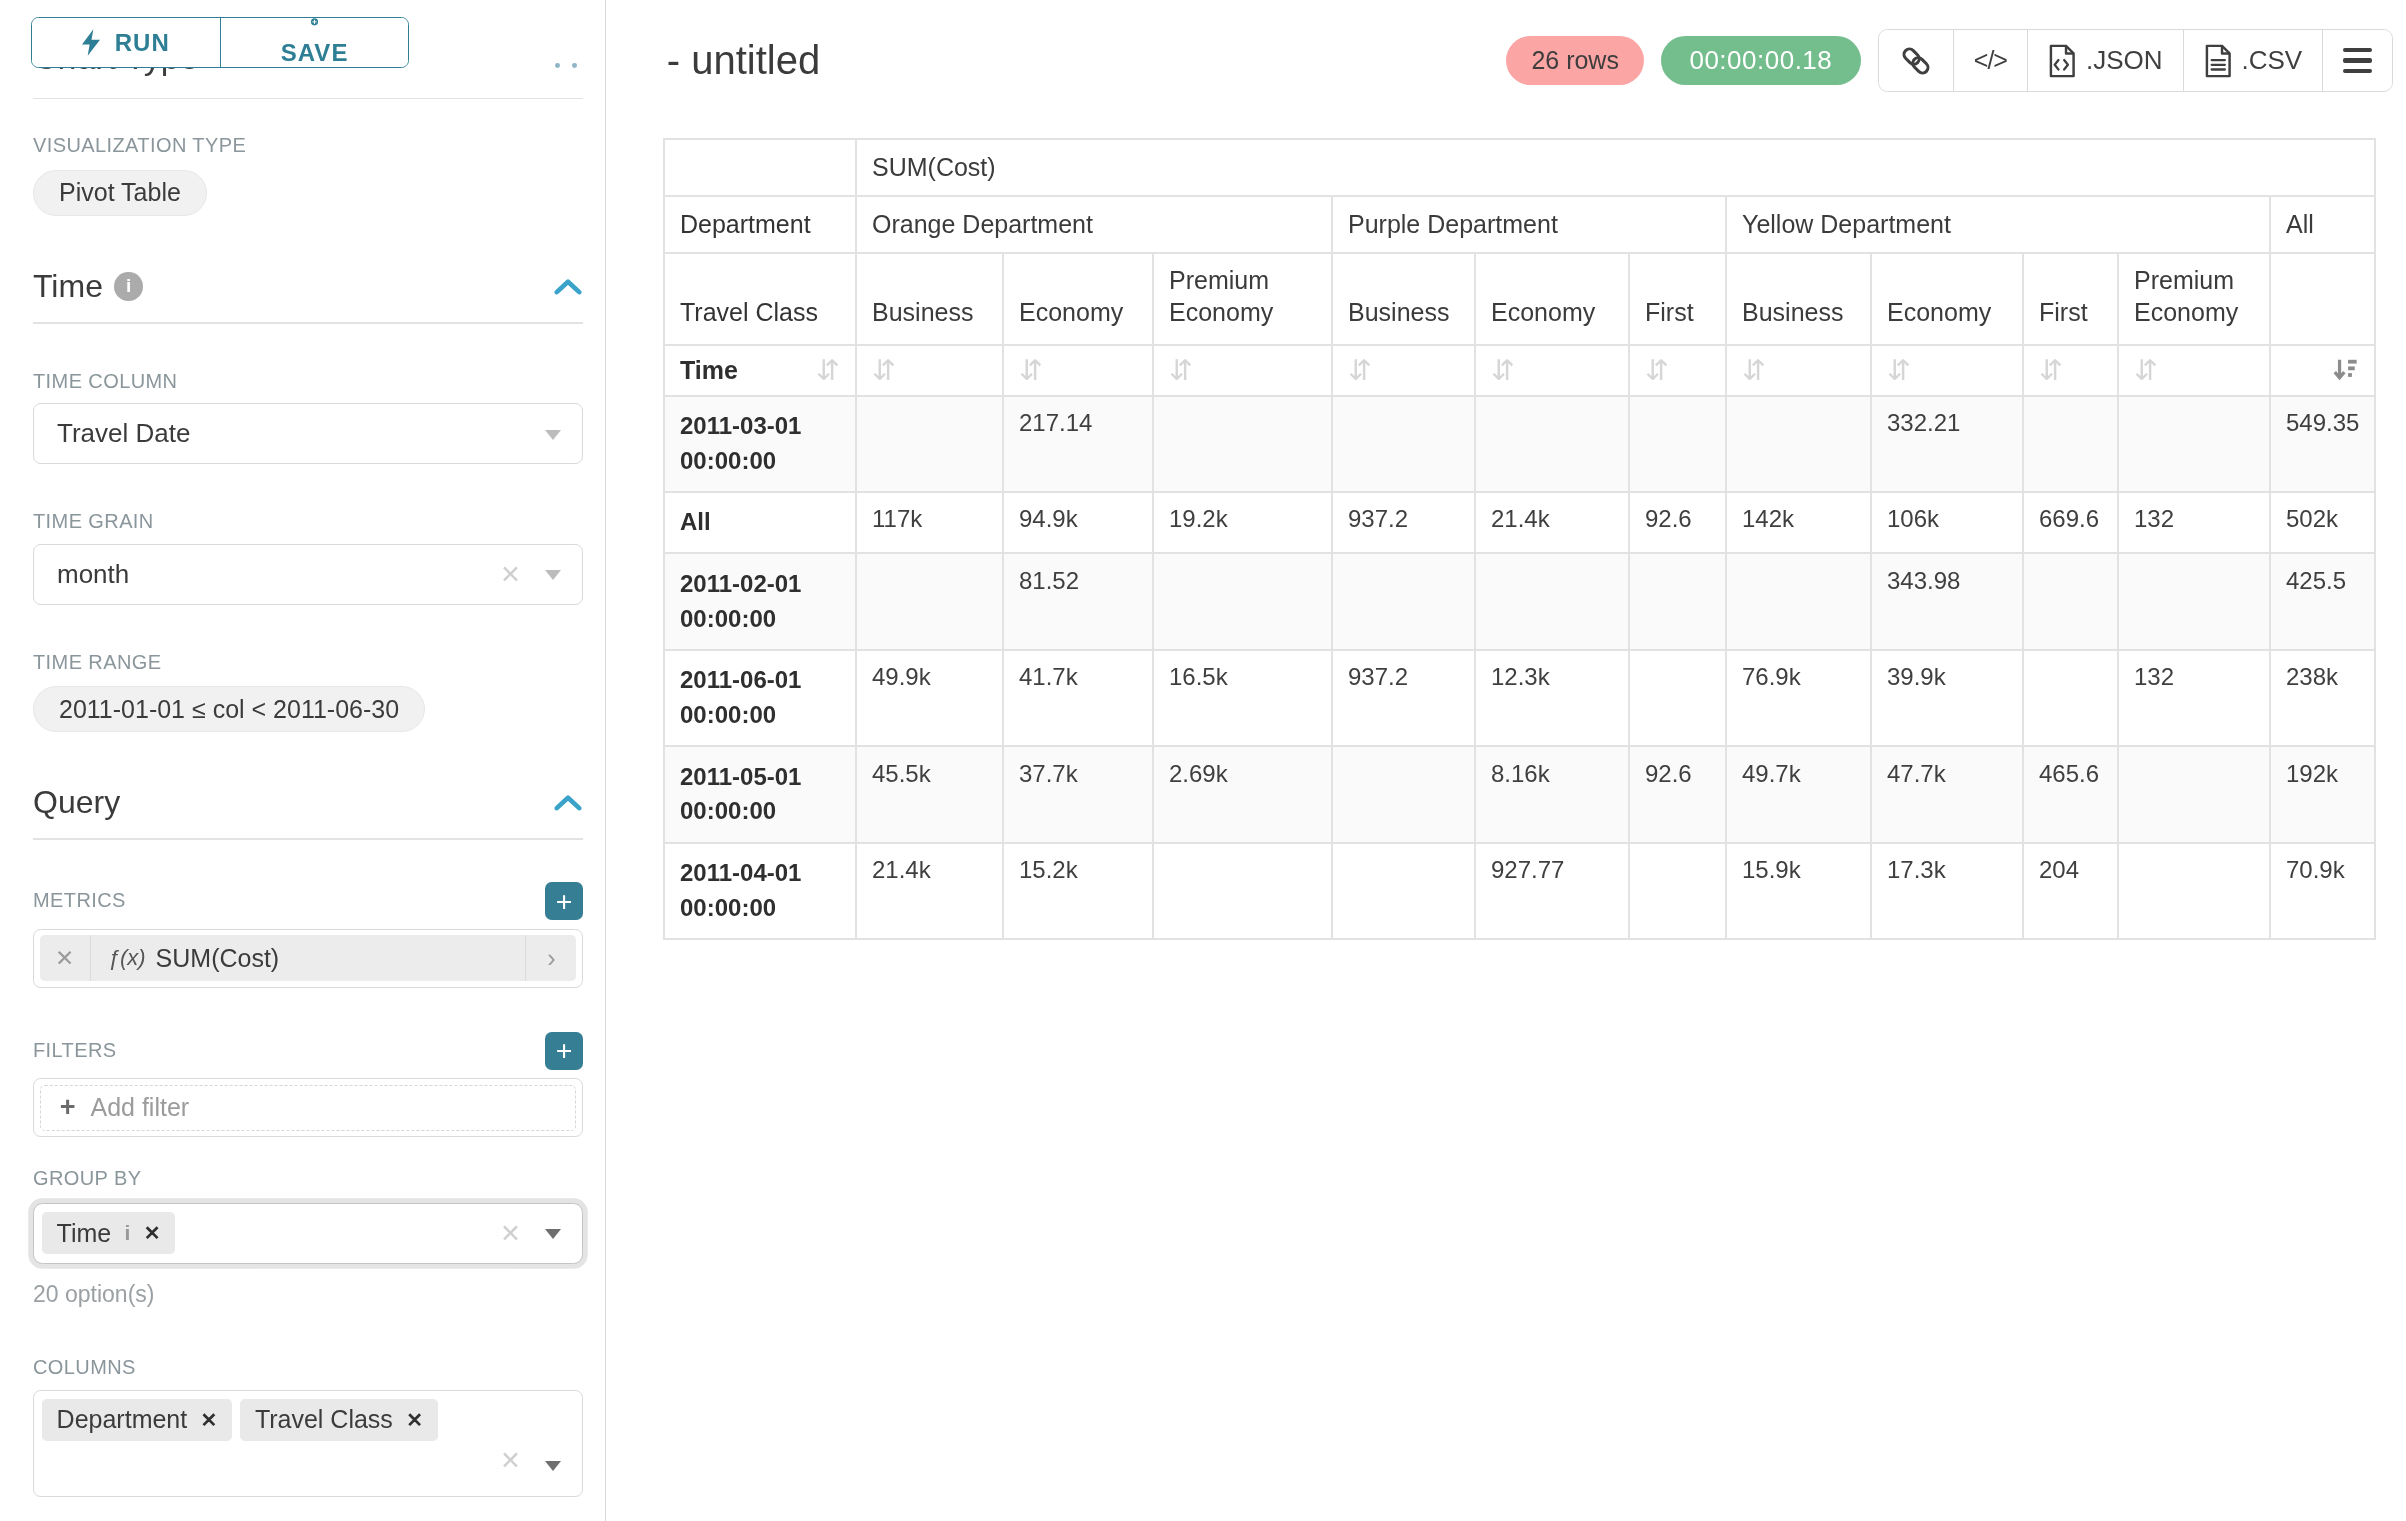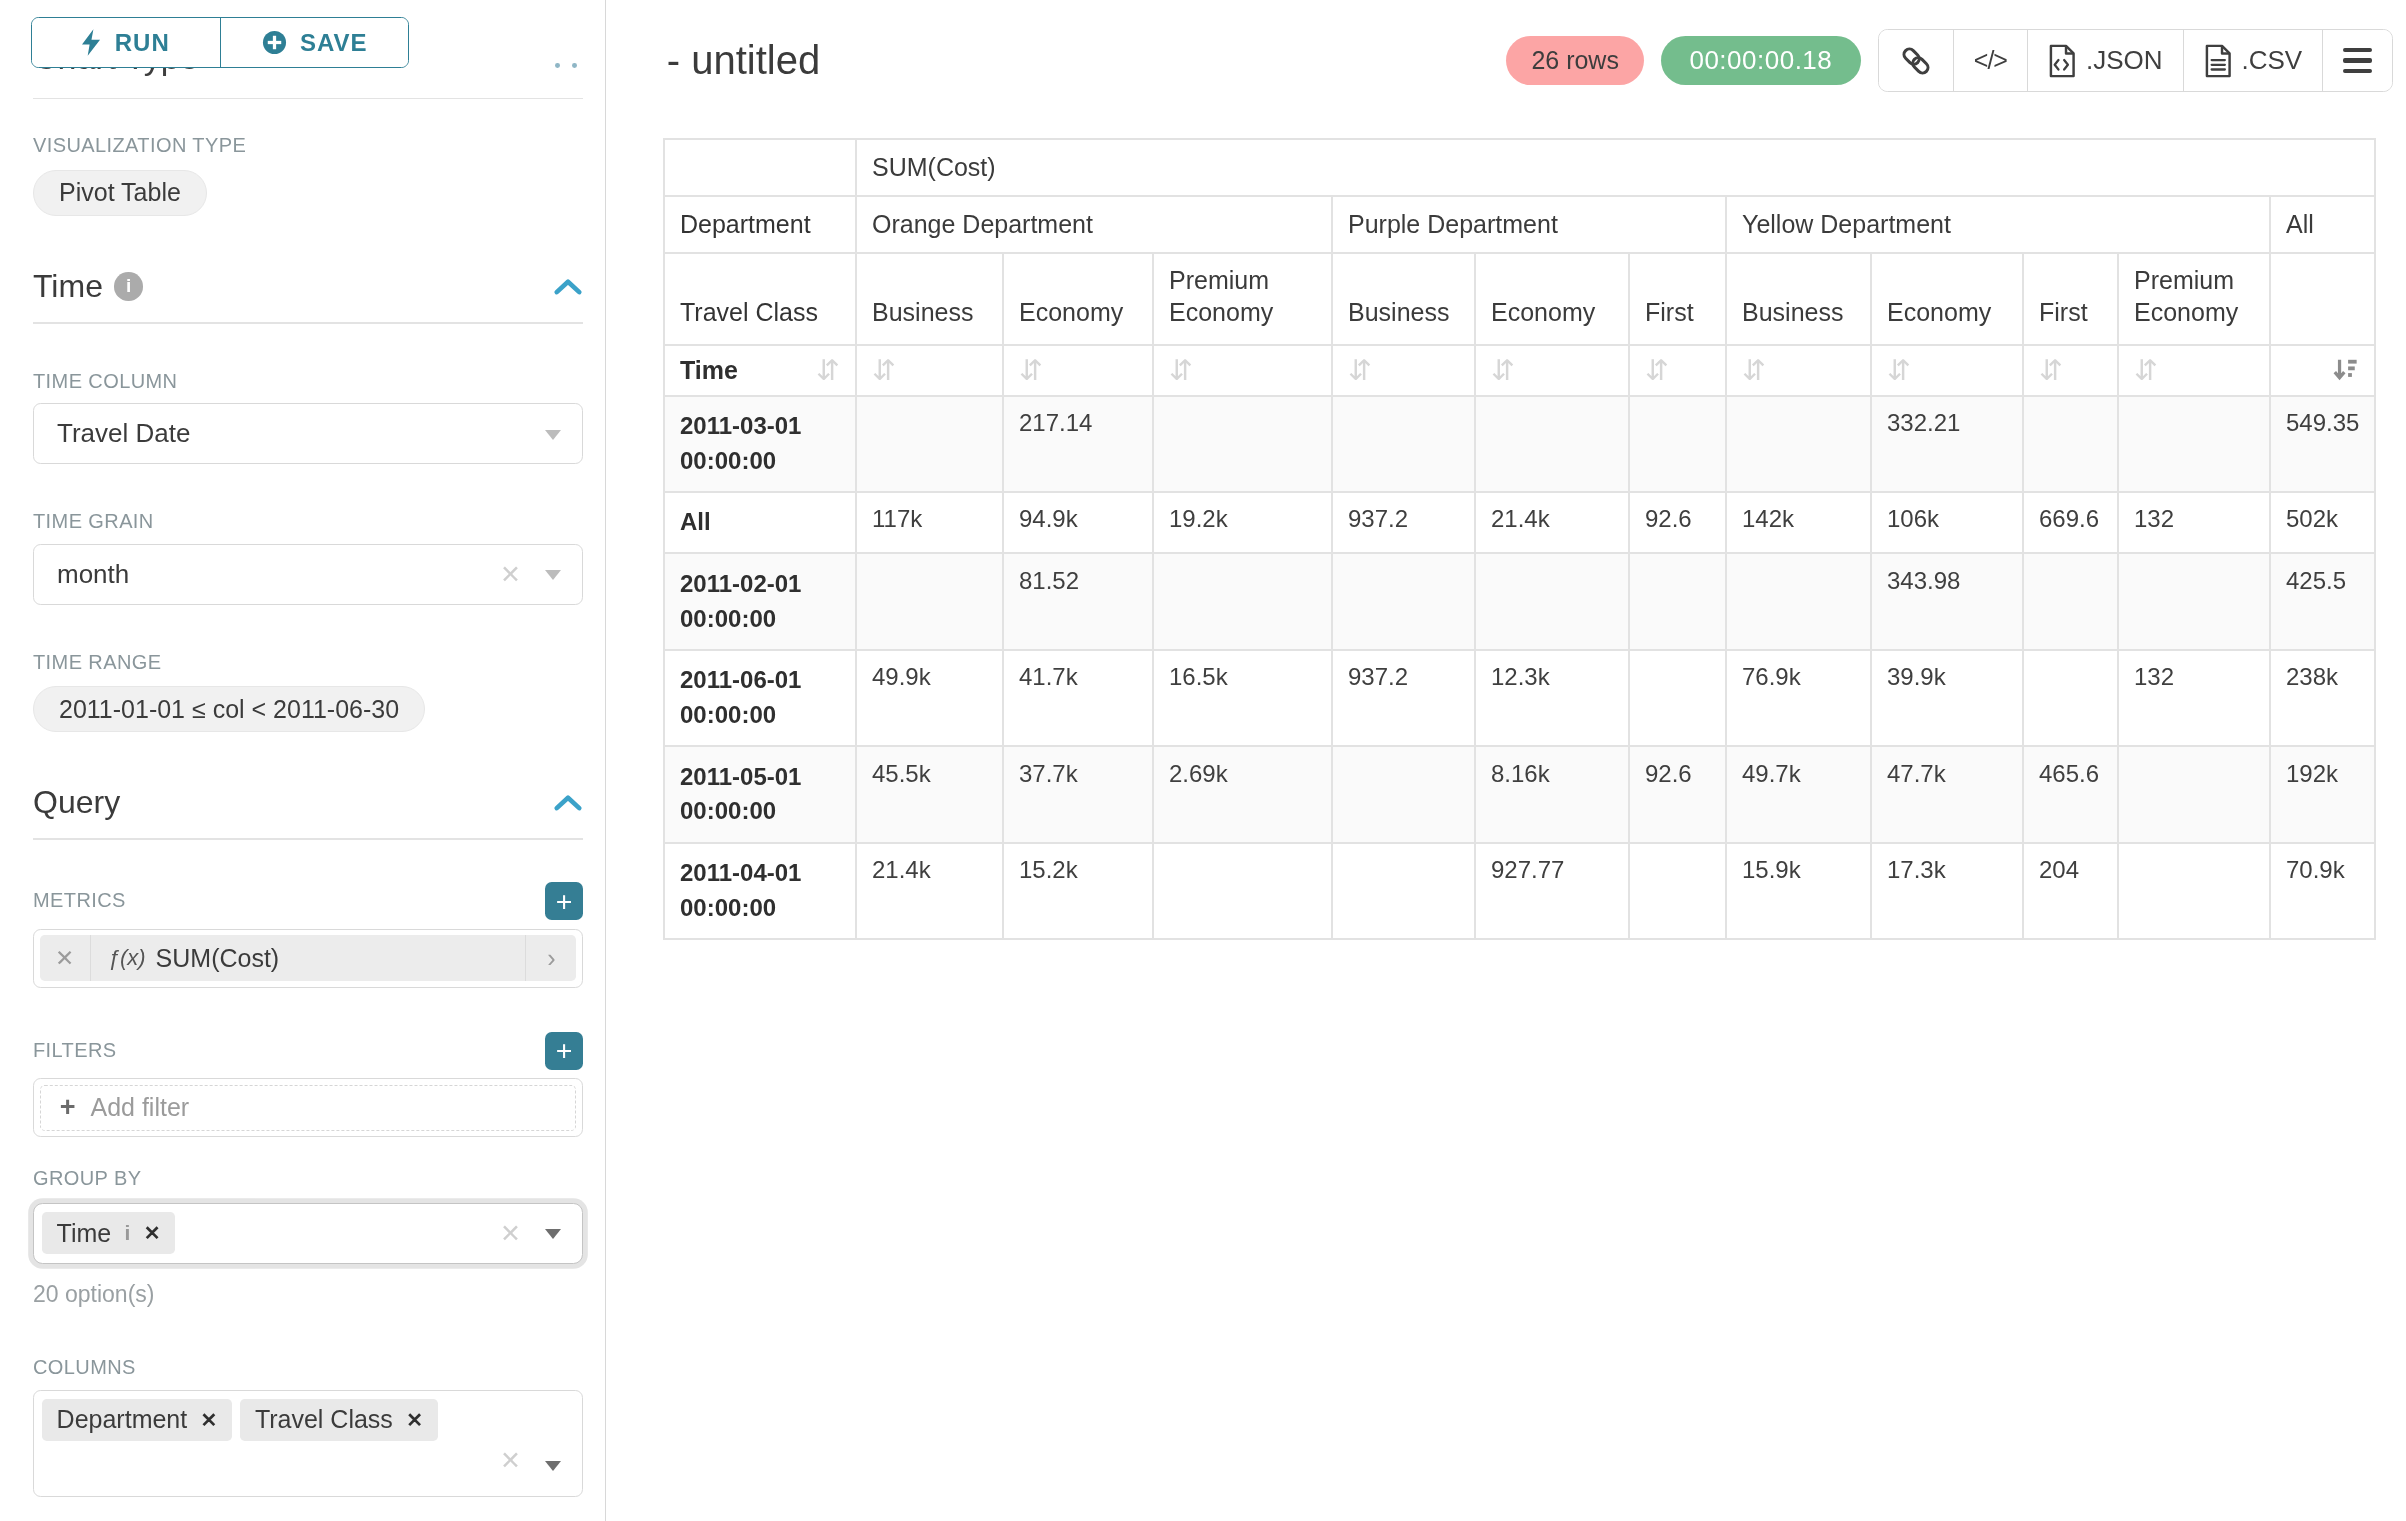--- a/index.html
+++ b/index.html
@@ -11,21 +11,21 @@
   .sidebar{ position:relative; width:606px; flex:0 0 606px; height:1522px;
             border-right:1.9px solid #d8d8d8; overflow:hidden; background:#fff; }
   .side-inner{ position:relative; padding:0 23px 0 33px; }
   .scrolled-heading{ position:absolute; top:38px; left:33px; font-size:34px; font-weight:500;
                      color:#3f3f3f; z-index:1; white-space:nowrap; }
   .btn-row{ position:relative; z-index:2; display:inline-flex; margin-top:17px; margin-left:-1.9px;
             border:1.9px solid #2E7F95; border-radius:7.6px; overflow:hidden; background:#fff; }
   .btn-seg{ width:188px; height:49px; display:flex; align-items:center; justify-content:center;
             gap:13.3px; color:#2E7F95; font-size:24px; font-weight:700; letter-spacing:1px;
             background:#fff; cursor:pointer; }
-  .btn-seg + .btn-seg{ border-left:1.9px solid #2E7F95; }
+  .btn-seg + .btn-seg{ border-left:1.9px solid #2E7F95;flex-direction:column; }
   .dots{ position:absolute; top:63px; left:555px; z-index:3; display:flex; gap:12.4px; }
   .dots i{ width:4.8px; height:4.8px; border-radius:50%; background:#8fb6c6; display:block; }
 
   .divider{ height:1.9px; background:#e3e3e3; width:550px; }
   .d1{ margin-top:29.5px; }
 
   .lbl{ font-size:20px; color:#8a969b; letter-spacing:0.4px; }
   .lbl-viz{ margin-top:35px; }
   .pill{ display:inline-flex; align-items:center; height:46px; padding:0 25px; background:#f1f1f1;
          border:1px solid #e7e7e7; border-radius:23px; font-size:25px; color:#3b3b3b; margin-top:12.4px; }

